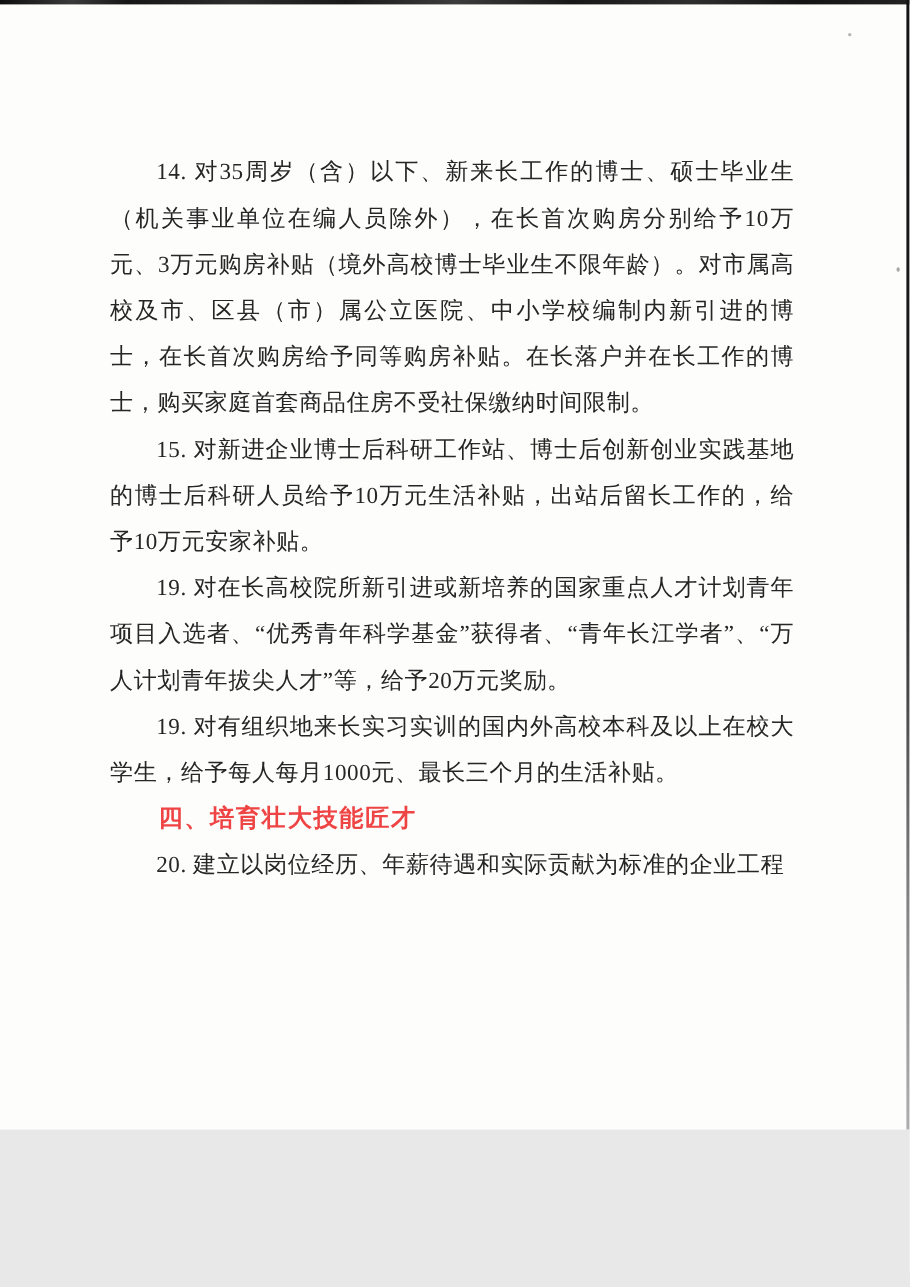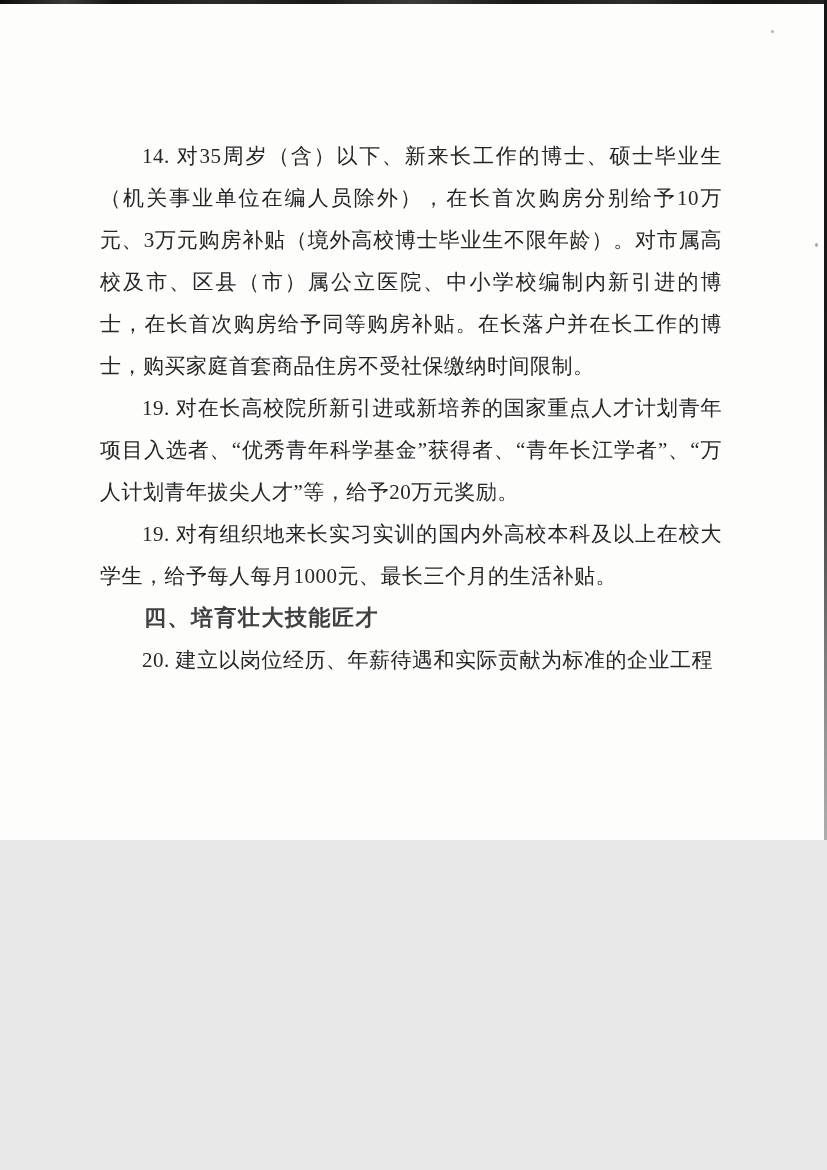--- a/index.html
+++ b/index.html
@@ -5,21 +5,21 @@
 <style>
   html, body {
     margin: 0;
     padding: 0;
     background: #e8e8e8;
     font-family: "Liberation Serif", "DejaVu Serif", serif;
   }
   .page {
     position: relative;
     width: 827px;
-    height: 840px;
+    height: 1027px;
     margin: 0 auto;
     background: #fdfdfc;
     overflow: hidden;
   }
   
   .scan-edge-top {
     position: absolute;
     top: 0; left: 0;
     width: 100%; height: 4px;
     background: linear-gradient(90deg,
@@ -57,21 +57,21 @@
   .document-text p {
     margin: 0;
     text-indent: 2em;
   }
   .section-heading {
     font-family: "Liberation Sans", "DejaVu Sans", sans-serif;
     font-weight: 700;
     font-size: 22px;
     line-height: 42px;
     letter-spacing: 1.5px;
-    color: #404040;
+    color: #ef4444;
     margin: 0;
     text-indent: 2em;
   }
   .page-number {
     position: absolute;
     top: 1053px;
     right: 127px;
     font-size: 20px;
     line-height: 24px;
     letter-spacing: 3px;
@@ -84,20 +84,21 @@
 
 <div class="page">
 
   <div class="scan-edge-top"></div>
   <div class="scan-edge-right"></div>
   <div class="scan-speck s1"></div>
   <div class="scan-speck s2"></div>
 
   <div class="document-text">
     <p>14. 对35周岁（含）以下、新来长工作的博士、硕士毕业生（机关事业单位在编人员除外），在长首次购房分别给予10万元、3万元购房补贴（境外高校博士毕业生不限年龄）。对市属高校及市、区县（市）属公立医院、中小学校编制内新引进的博士，在长首次购房给予同等购房补贴。在长落户并在长工作的博士，购买家庭首套商品住房不受社保缴纳时间限制。</p>
+    <p>15. 对新进企业博士后科研工作站、博士后创新创业实践基地的博士后科研人员给予10万元生活补贴，出站后留长工作的，给予10万元安家补贴。</p>
     <p>19. 对在长高校院所新引进或新培养的国家重点人才计划青年项目入选者、“优秀青年科学基金”获得者、“青年长江学者”、“万人计划青年拔尖人才”等，给予20万元奖励。</p>
     <p>19. 对有组织地来长实习实训的国内外高校本科及以上在校大学生，给予每人每月1000元、最长三个月的生活补贴。</p>
     <h2 class="section-heading">四、培育壮大技能匠才</h2>
     <p>20. 建立以岗位经历、年薪待遇和实际贡献为标准的企业工程</p>
   </div>
 
   <div class="page-number">— 5 —</div>
 
 </div>
 

